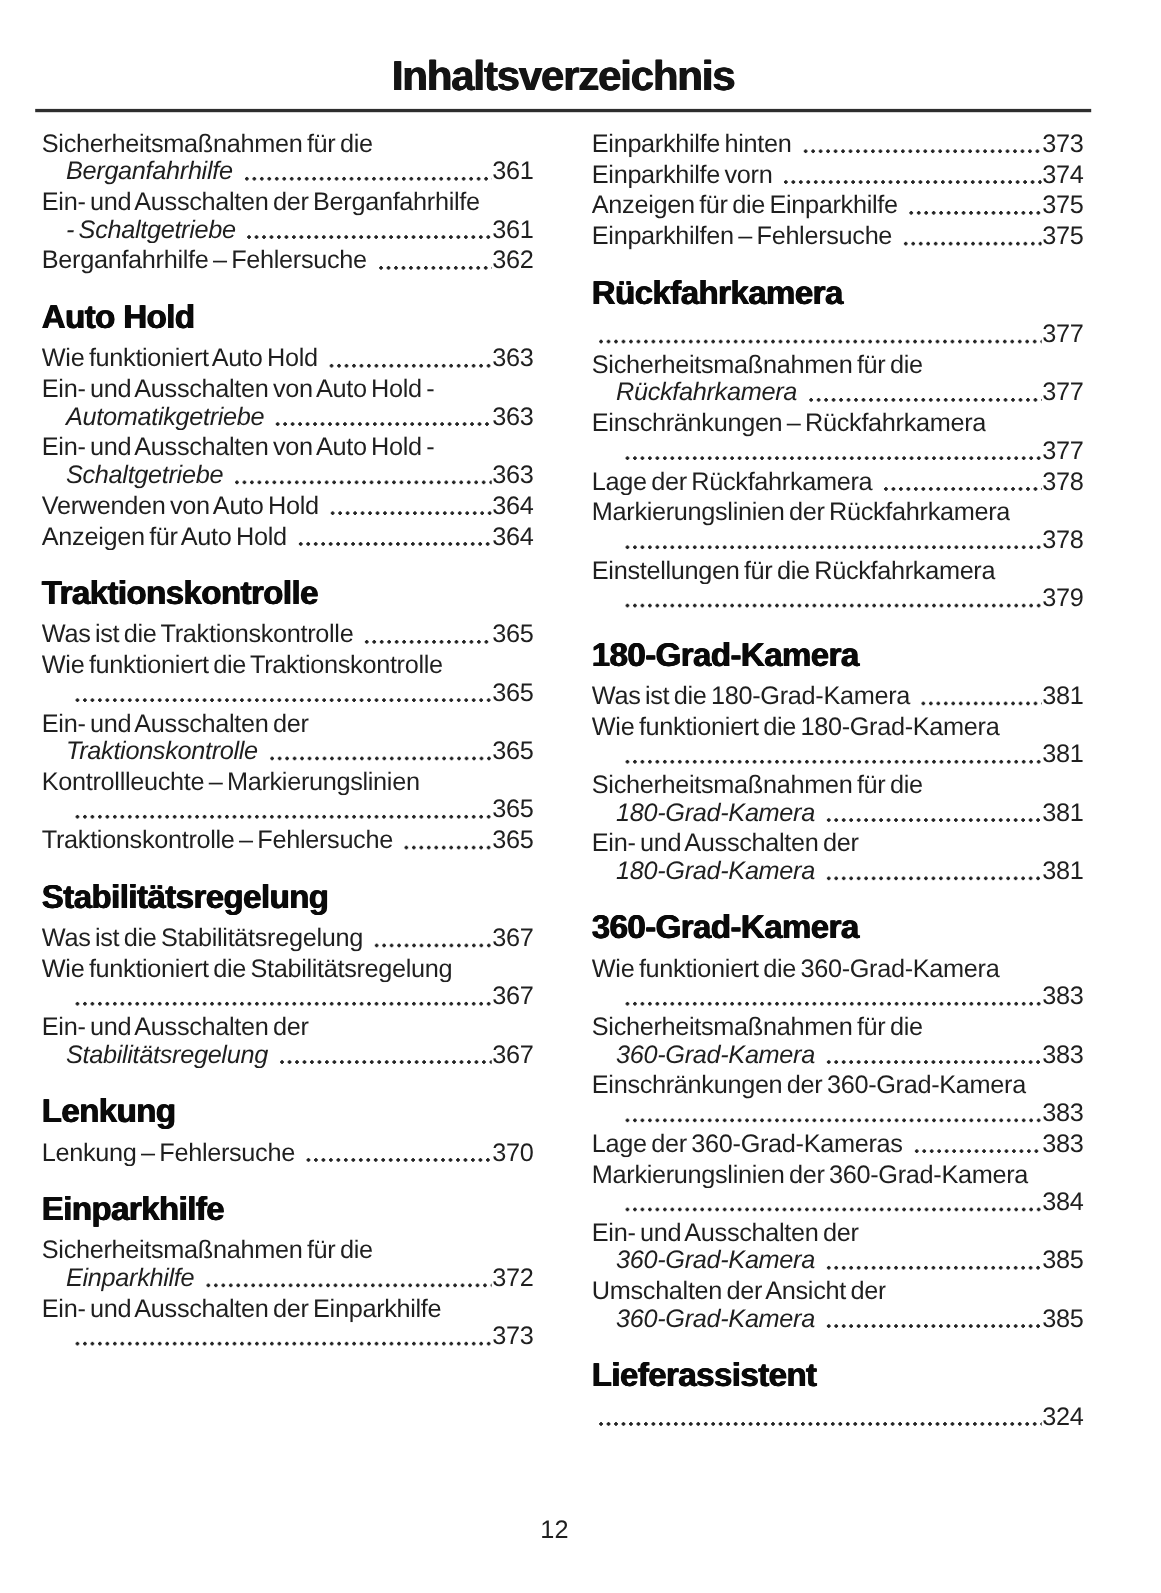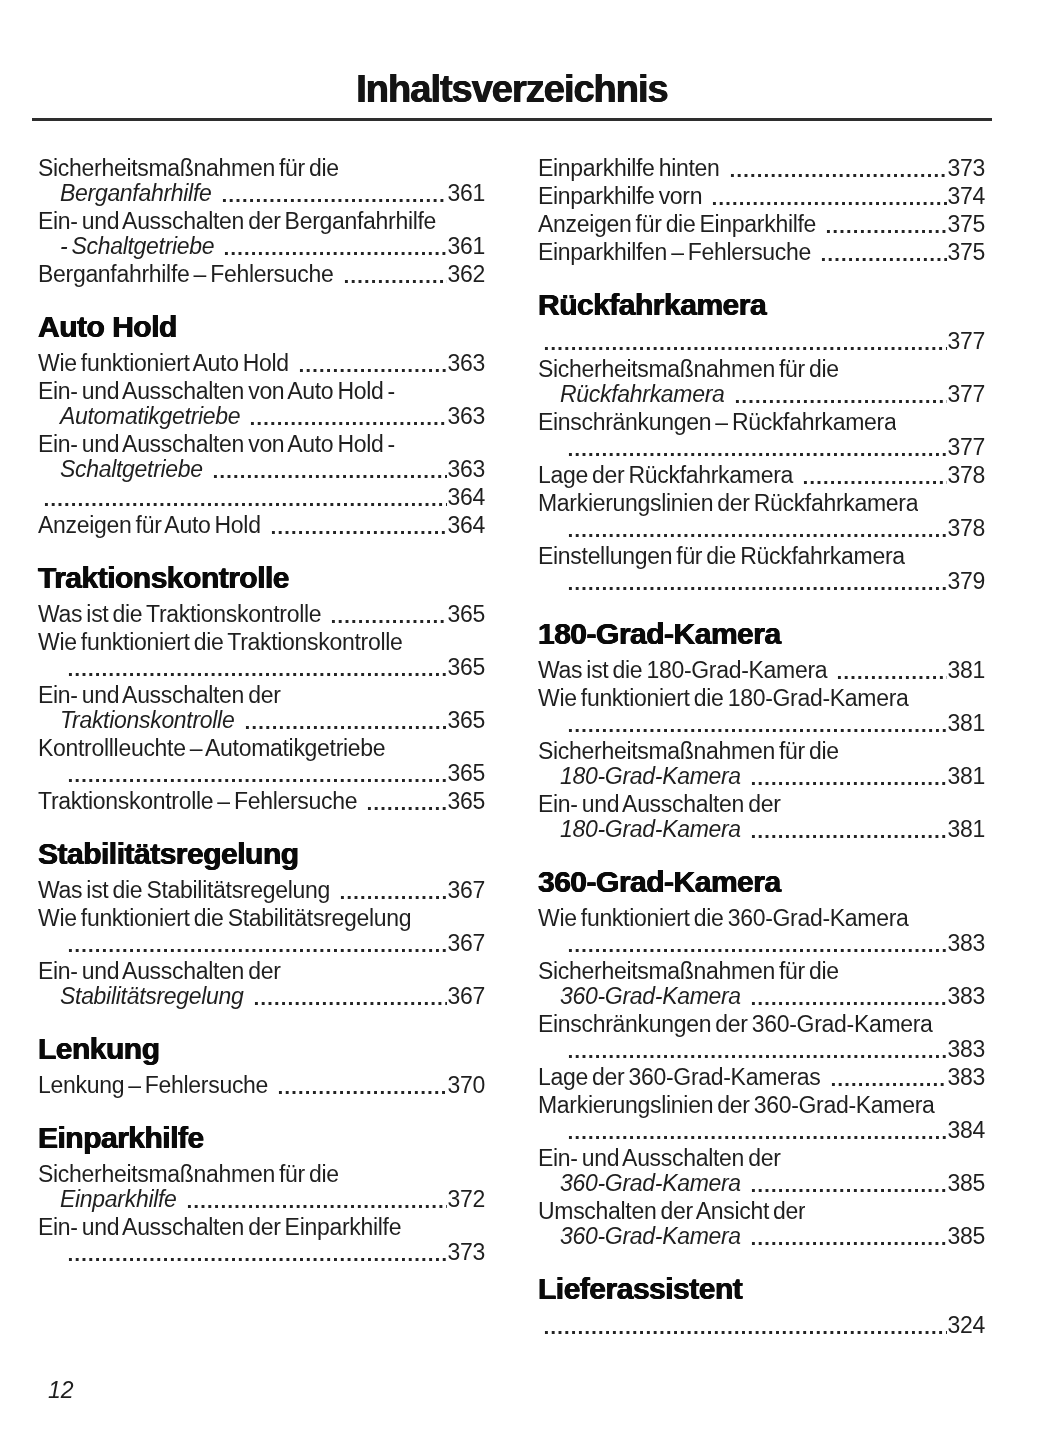--- a/index.html
+++ b/index.html
@@ -9,39 +9,39 @@
     width: 1055px;
     height: 1448px;
     background: #ffffff;
     font-family: "Liberation Sans", "DejaVu Sans", sans-serif;
     color: #1f1f1f;
     overflow: hidden;
   }
   .header {
     width: 960px;
     margin-left: 32px;
-    padding-top: 69px;
+    padding-top: 50px;
   }
   .title {
     text-align: center;
     font-size: 38px;
     line-height: 40px;
     font-weight: bold;
     color: #141414;
     letter-spacing: -1px;
     text-shadow: 0.5px 0 0 currentColor, -0.5px 0 0 currentColor;
   }
   .rule {
     margin-top: 9px;
     border-bottom: 3px solid #2e2e2e;
   }
   .columns {
     display: flex;
     gap: 53px;
-    margin: 35px 70px 0 38px;
+    margin: 16px 70px 0 38px;
   }
   .col { flex: 1 1 0; min-width: 0; }
   .section-heading {
     font-size: 30px;
     line-height: 32px;
     font-weight: bold;
     color: #0a0a0a;
     letter-spacing: -0.5px;
     margin: 24px 0 8px 0;
     text-shadow: 0.5px 0 0 currentColor, -0.5px 0 0 currentColor;
@@ -67,26 +67,25 @@
     margin: 0 1px 3px 5px;
     background-image: radial-gradient(circle, #242424 1.5px, rgba(0,0,0,0) 1.7px);
     background-size: 6.8px 5px;
     background-position: left bottom;
     background-repeat: repeat-x;
   }
   .pagenum { flex: 0 0 auto; white-space: nowrap; }
   .footer {
     position: absolute;
     top: 1377px;
-    left: 48px;
+    left: 24px;
     width: 960px;
-    text-align: left;
+    text-align: center;
     font-size: 23px;
     color: #1f1f1f;
-    font-style: italic;
   }
 </style>
 </head>
 <body>
 
 <div class="page">
   <div class="header">
     <h1 class="title">Inhaltsverzeichnis</h1>
     <div class="rule"></div>
   </div>
@@ -146,20 +145,21 @@
               <span class="txt">Ein- und Ausschalten von Auto Hold -</span>
             </div>
             <div class="row">
               <span class="txt indent">Schaltgetriebe </span>
               <span class="leader"></span>
               <span class="pagenum">363</span>
             </div>
           </div>
           <div class="entry">
             <div class="row">
+              <span class="txt">Verwenden von Auto Hold </span>
               <span class="leader"></span>
               <span class="pagenum">364</span>
             </div>
           </div>
           <div class="entry">
             <div class="row">
               <span class="txt">Anzeigen für Auto Hold </span>
               <span class="leader"></span>
               <span class="pagenum">364</span>
             </div>
@@ -188,21 +188,21 @@
               <span class="txt">Ein- und Ausschalten der</span>
             </div>
             <div class="row">
               <span class="txt indent">Traktionskontrolle </span>
               <span class="leader"></span>
               <span class="pagenum">365</span>
             </div>
           </div>
           <div class="entry">
             <div class="row">
-              <span class="txt">Kontrollleuchte – Automatikgetriebe</span>
+              <span class="txt">Kontrollleuchte – Markierungslinien</span>
             </div>
             <div class="row leader-only">
               <span class="leader"></span>
               <span class="pagenum">365</span>
             </div>
           </div>
           <div class="entry">
             <div class="row">
               <span class="txt">Traktionskontrolle – Fehlersuche </span>
               <span class="leader"></span>

